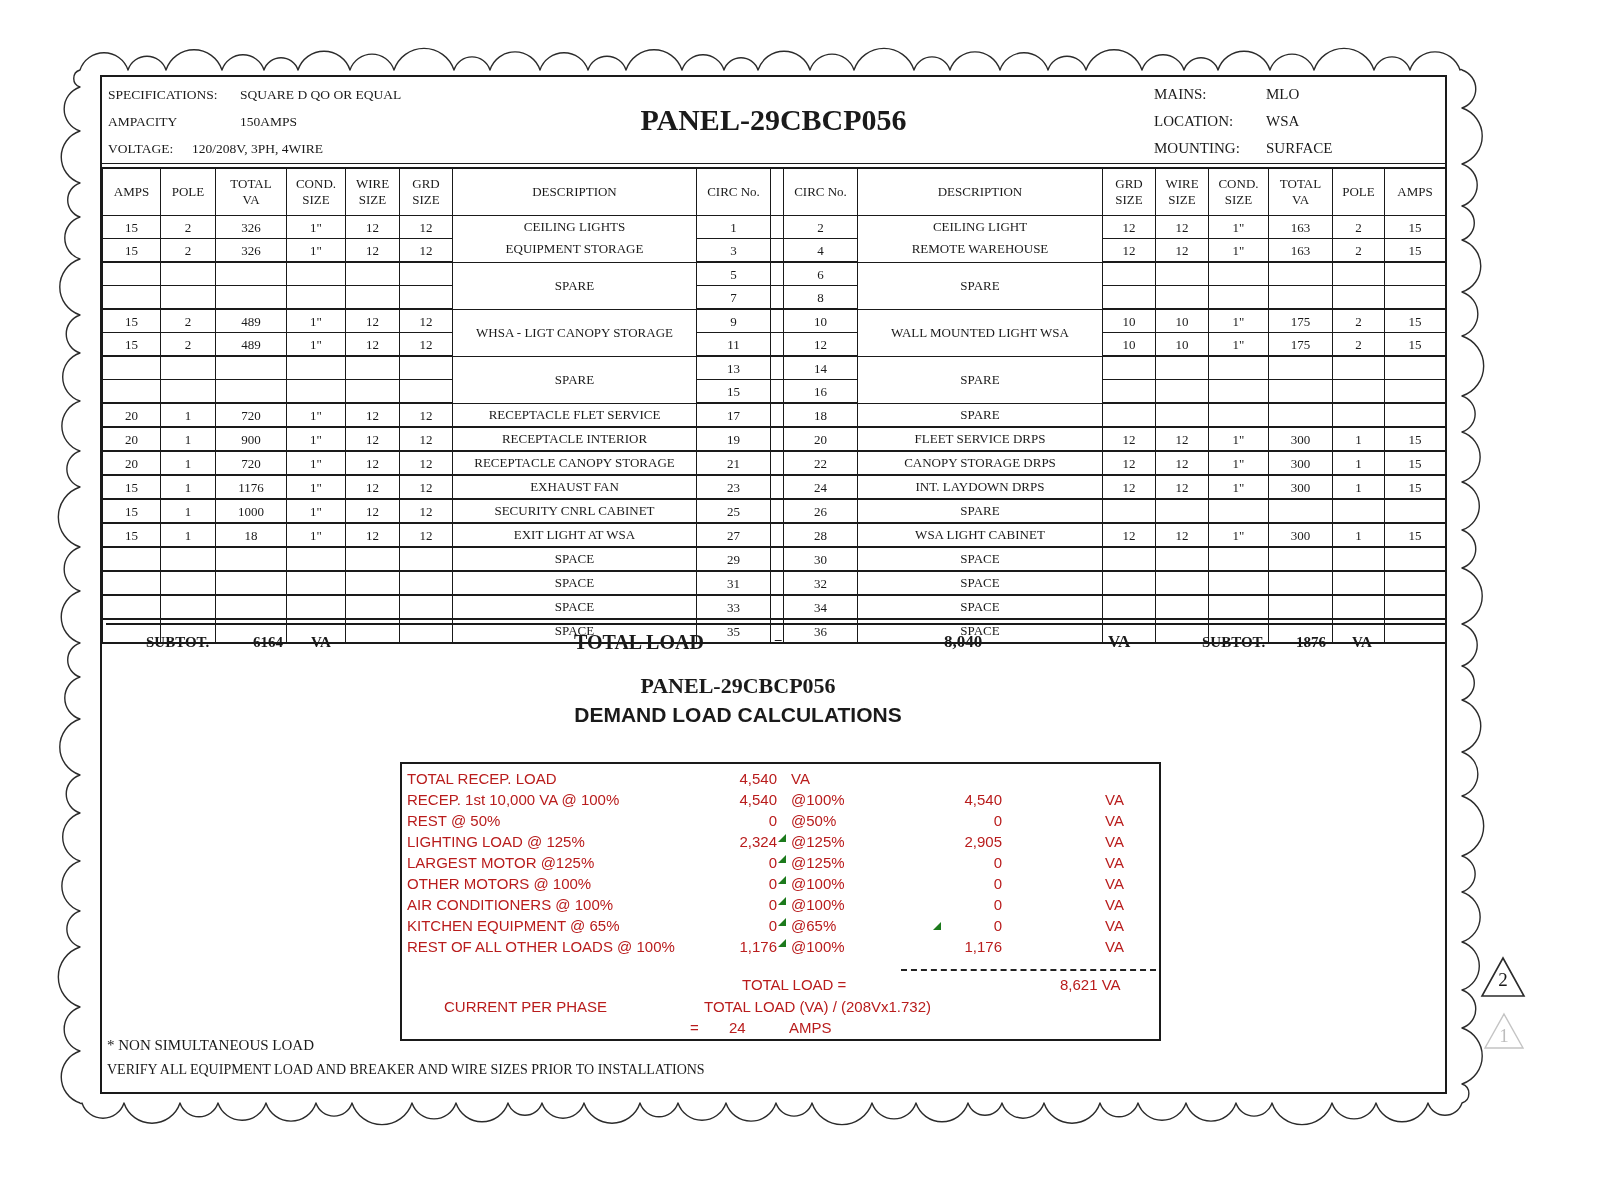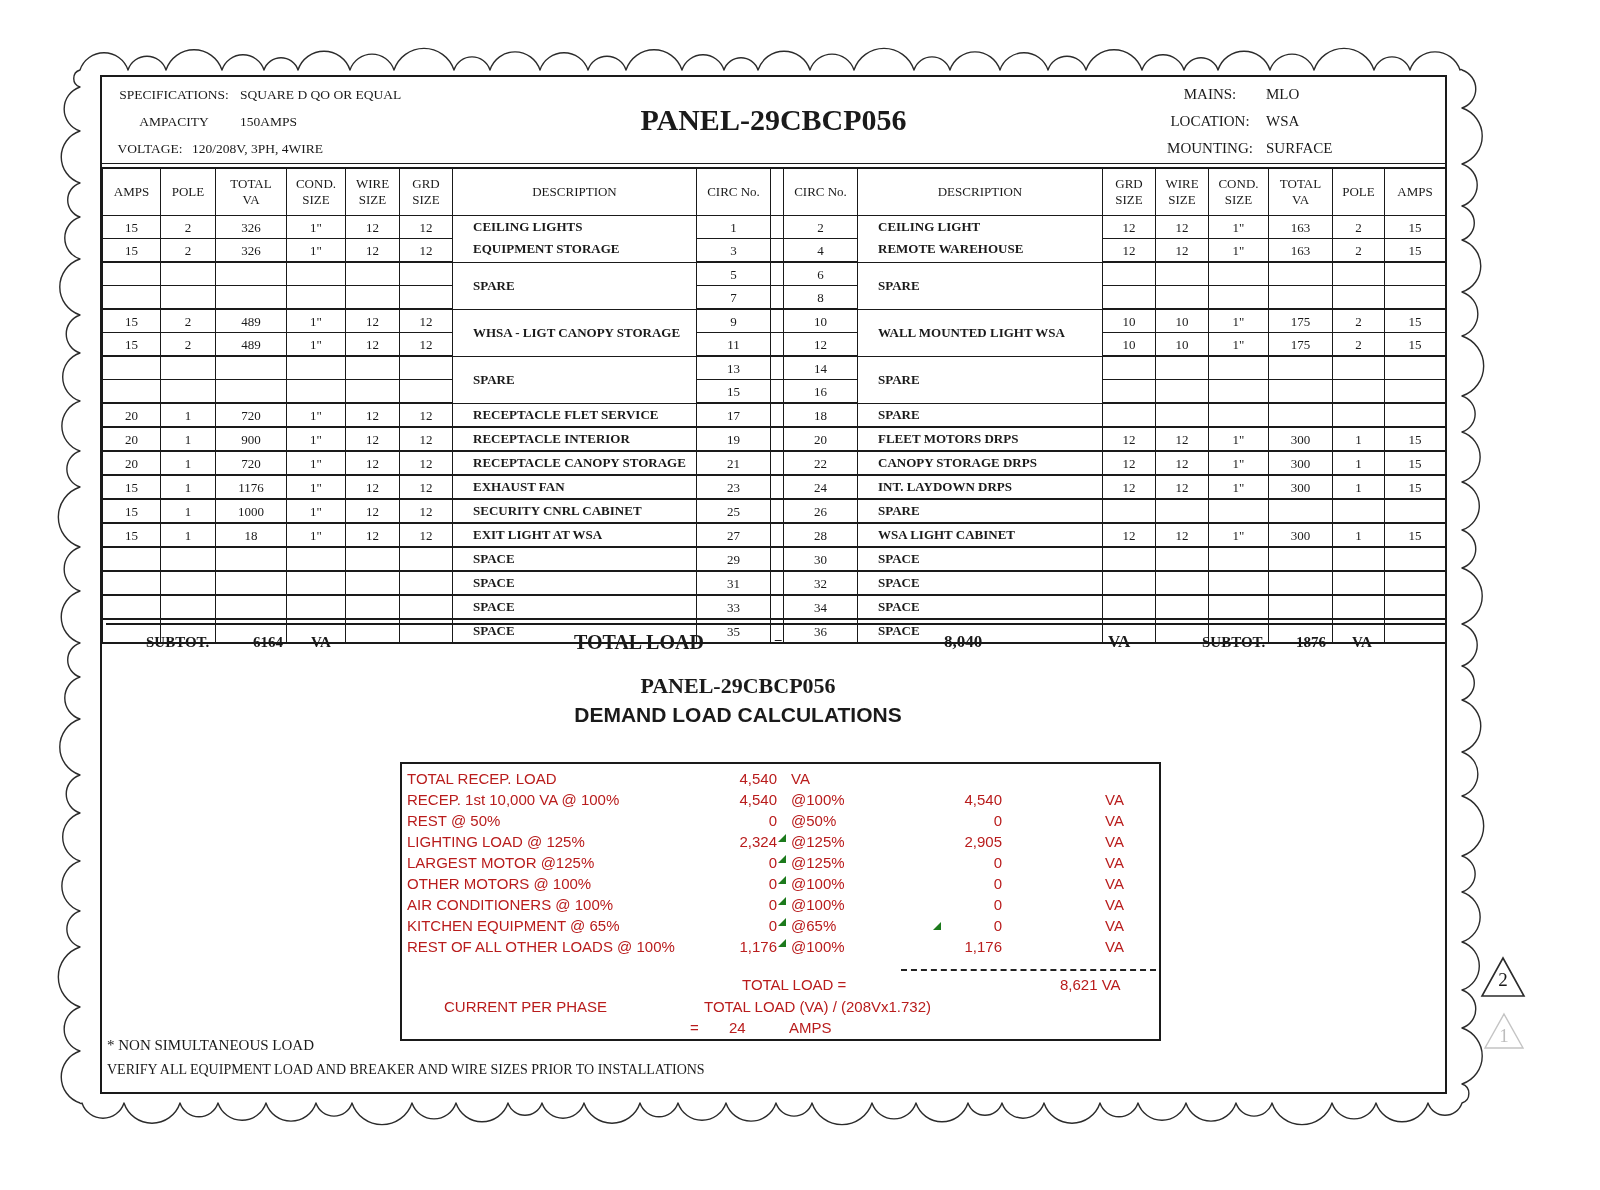--- a/index.html
+++ b/index.html
@@ -3,36 +3,36 @@
 <meta charset="utf-8">
 <style>
   html,body{margin:0;padding:0;background:#fff;}
   .page{position:relative;width:1600px;height:1190px;background:#ffffff;overflow:hidden;
         font-family:"Liberation Serif",serif;color:#1a1a1a;}
   .cloud-svg{position:absolute;left:0;top:0;}
   
   .sheet{position:absolute;left:100px;top:75px;width:1343px;height:1015px;
          border:2px solid #1a1a1a;background:#fff;}
   
-  .hdr{position:absolute;top:0;left:0;right:0;height:86px;border-bottom:1px solid #1a1a1a;text-align:center;}
+  .hdr{position:absolute;top:0;left:0;right:0;height:86px;border-bottom:1px solid #1a1a1a;}
   .hdr-left{position:absolute;left:6px;top:4px;font-size:13.5px;}
   .hdr-right{position:absolute;left:1052px;top:4px;font-size:15px;}
   .hdr-row{display:flex;height:27px;align-items:center;white-space:nowrap;}
   .hdr-left .hdr-label{width:132px;}
   .hdr-left .hdr-row:nth-child(3) .hdr-label{width:84px;}
   .hdr-right .hdr-label{width:112px;}
   .hdr-title{position:absolute;left:50%;transform:translateX(-50%);top:26px;
              font-size:30px;font-weight:bold;white-space:nowrap;}
   
   table.sched{position:absolute;top:90px;left:0;width:1343px;border-collapse:collapse;
               table-layout:fixed;font-size:13px;}
   .sched th,.sched td{border:1px solid #1a1a1a;text-align:center;padding:0;height:22px;
               overflow:hidden;white-space:nowrap;line-height:21px;}
   .sched th{height:46px;font-weight:normal;white-space:pre-line;line-height:1.2;vertical-align:middle;border-top:2px solid #1a1a1a;}
-  .sched td.desc{text-align:left;padding:0 20px;vertical-align:top;font-weight:bold;}
+  .sched td.desc{text-align:center;padding:0 20px;vertical-align:top;}
   .sched td.mid{vertical-align:middle;}
   .sched .d2{height:22px;line-height:22px;}
   .sched tr.ee td{border-bottom-width:2px;}
   
   .subtotal{position:absolute;top:546px;left:4px;right:0;height:34px;border-top:2px solid #1a1a1a;
             font-weight:bold;font-size:15px;}
   .subtotal span{position:absolute;line-height:34px;white-space:nowrap;}
   .st-tl{font-size:20px;}
   .st-8040,.st-va2{font-size:17px;}
   
@@ -348,21 +348,21 @@
         <td>20</td>
             <td>1</td>
             <td>900</td>
             <td>1"</td>
             <td>12</td>
             <td>12</td>
         <td class="desc">RECEPTACLE INTERIOR</td>
         <td>19</td>
             <td class="sp"></td>
             <td>20</td>
-        <td class="desc">FLEET MOTORS DRPS</td>
+        <td class="desc">FLEET SERVICE DRPS</td>
         <td>12</td>
             <td>12</td>
             <td>1"</td>
             <td>300</td>
             <td>1</td>
             <td>15</td>
       </tr>
       <tr class="ee">
         <td>20</td>
             <td>1</td>

